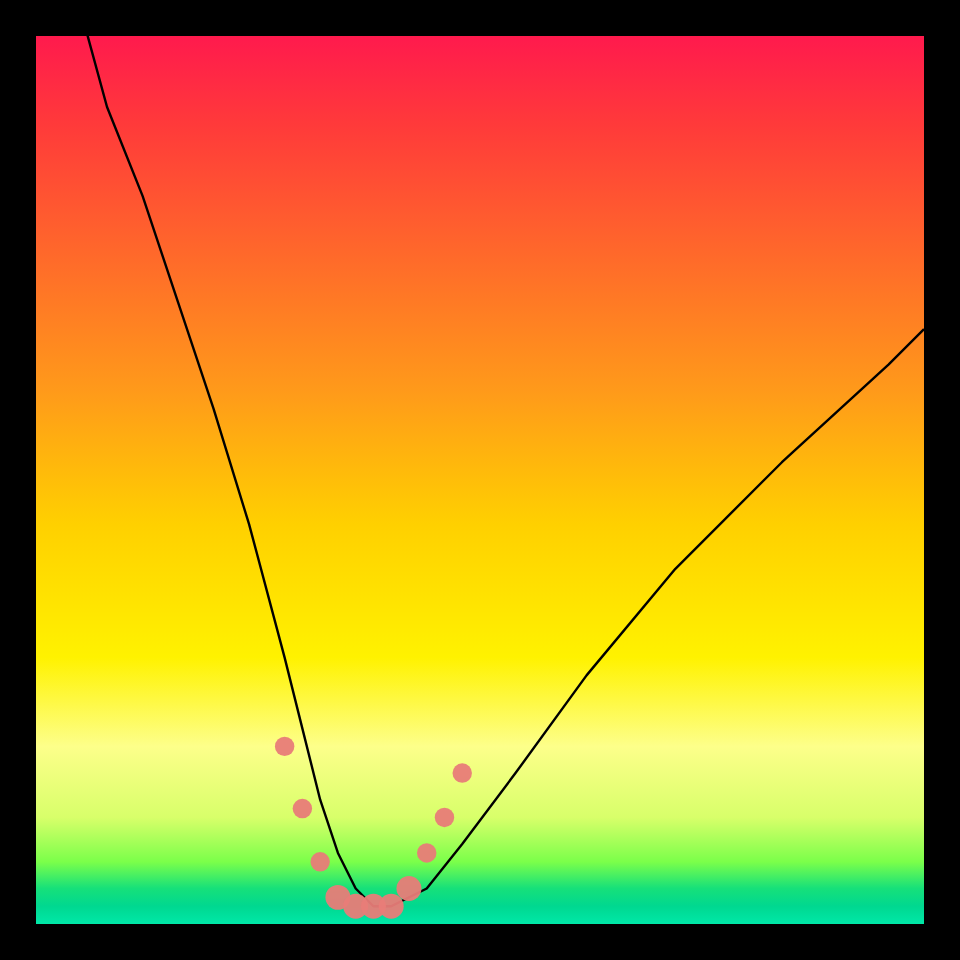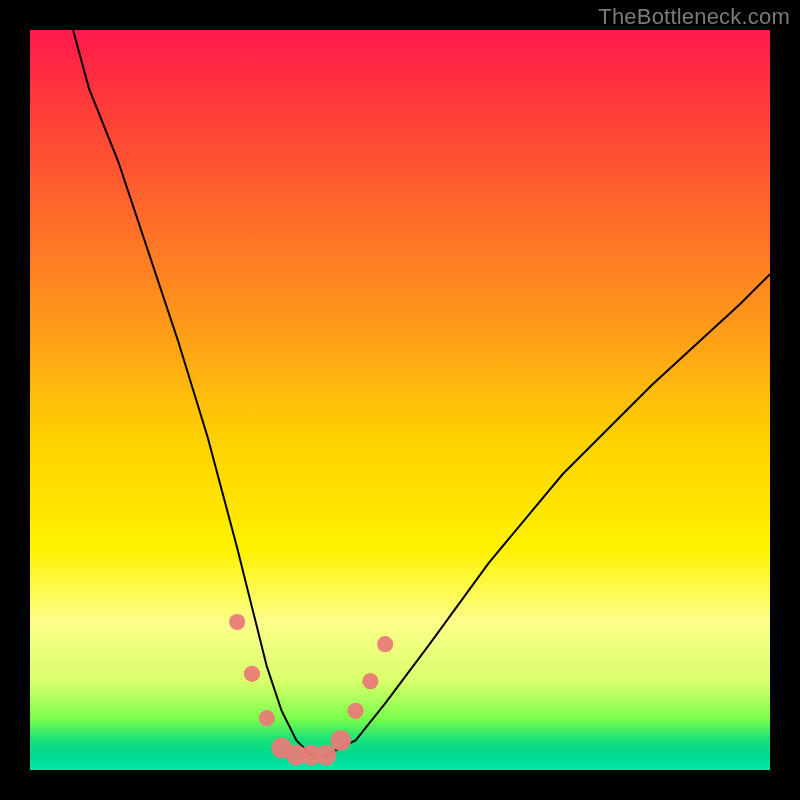--- a/index.html
+++ b/index.html
@@ -55,21 +55,20 @@
     top: 0;
     width: 740px;
     height: 740px;
     overflow: visible;
   }
 </style>
 </head>
 <body>
 
 <div class="outer">
-  <div class="watermark">TheBottleneck.com</div>
 
   <div class="plot-area">
     <svg class="overlay" viewBox="0 0 740 740">
       <g id="curve-group">
           <path d="M37.0 -22.2 L59.2 59.2 L88.8 133.2 L118.4 222.0 L148.0 310.8 L177.6 407.0 L207.2 518.0 L222.0 577.2 L236.8 636.4 L251.6 680.8 L266.4 710.4 L281.2 725.2 L296.0 725.2 L325.6 710.4 L355.2 673.4 L399.6 614.2 L458.8 532.8 L532.8 444.0 L621.6 355.2 L710.4 273.8 L740.0 244.2" fill="none" stroke="#000" stroke-width="2" stroke-linejoin="round"></path>
         </g>
       <g id="marker-group">
           <circle cx="207.2" cy="592.0" r="8.1" fill="#e87c78" fill-opacity="0.95"></circle>
           <circle cx="222.0" cy="643.8" r="8.1" fill="#e87c78" fill-opacity="0.95"></circle>
           <circle cx="236.8" cy="688.2" r="8.1" fill="#e87c78" fill-opacity="0.95"></circle>

